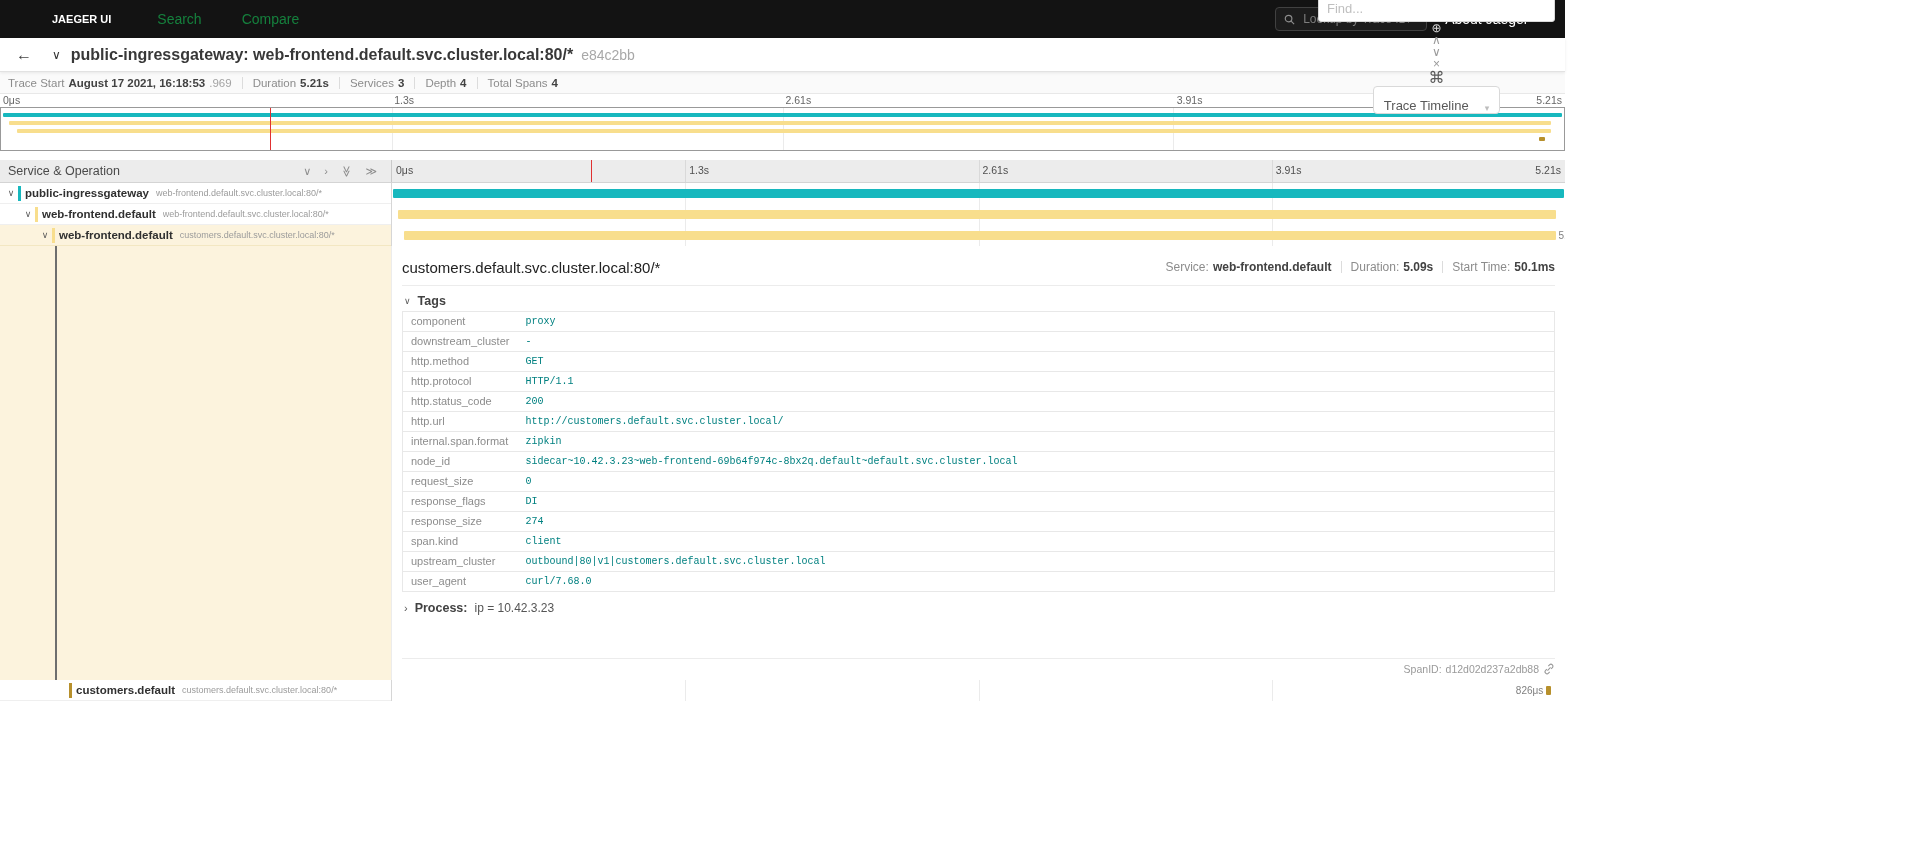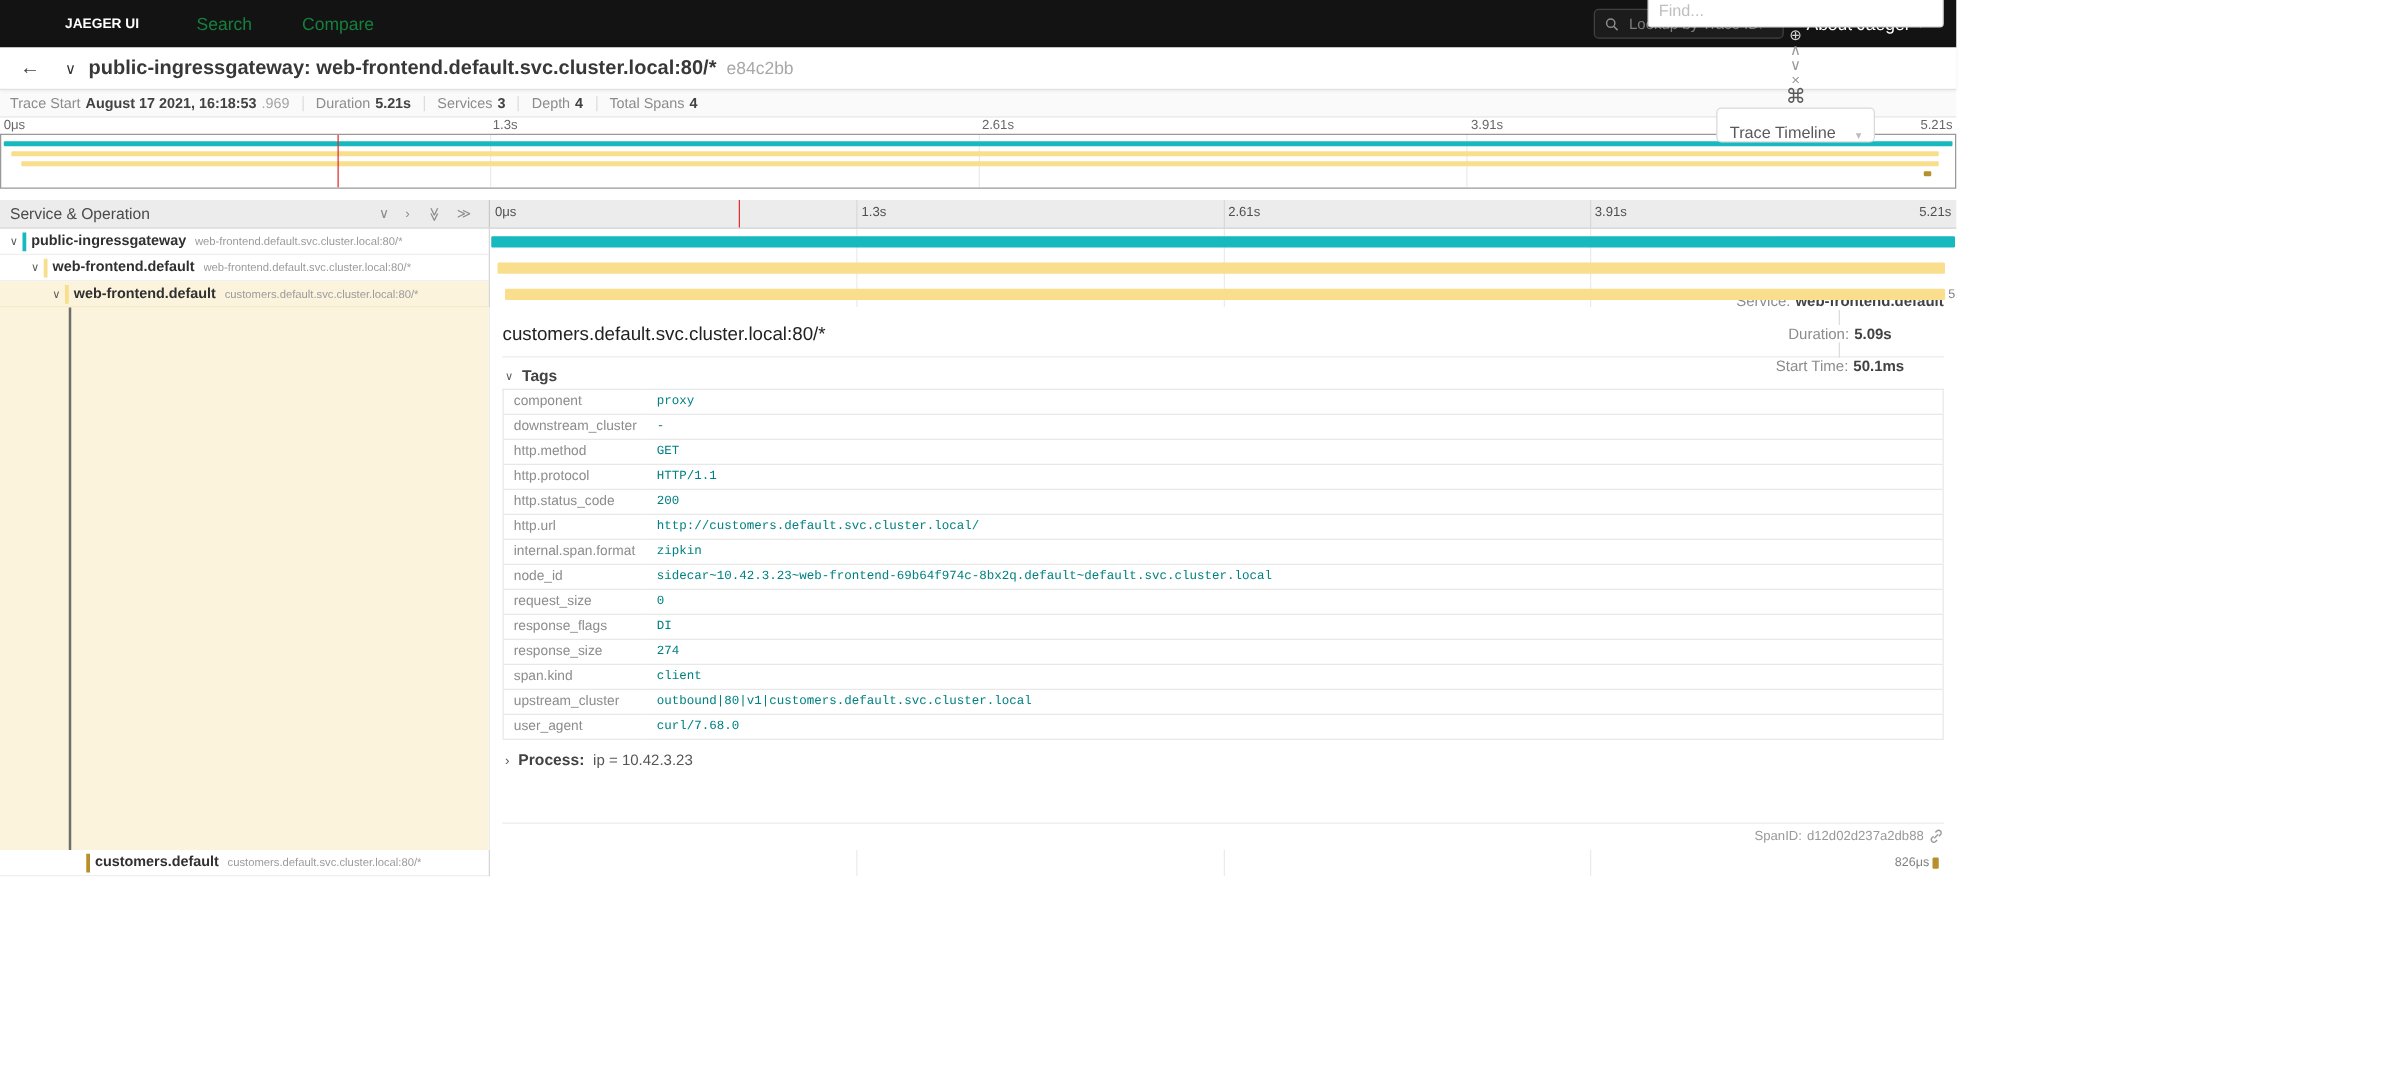--- a/index.html
+++ b/index.html
@@ -75,21 +75,21 @@
   .bar { position:absolute; top:6px; height:9px; border-radius:1px; min-width:2px; z-index:1; }
   .bar-label { position:absolute; top:5px; font-size:10px; color:#808080; z-index:1; white-space:nowrap; }
 
   
   .detail-row { display:flex; height:434px; }
   .detail-left { width:391px; background:#fcf3dd; position:relative; }
   .detail-left .guide { position:absolute; left:55px; top:0; bottom:0; width:2px; background:#6e6e6e; }
   .detail-right { flex:1; background:#fff; border-left:1px solid #ececec; padding:10px 10px 6px 10px; position:relative; }
   .detail-header { display:flex; align-items:center; height:22px; }
   .detail-title { font-size:15px; font-weight:normal; color:#222; margin:0; white-space:nowrap; }
-  .detail-meta { margin-left:auto; display:flex; align-items:center; font-size:12px; color:#8c8c8c; white-space:nowrap;flex-direction:column; }
+  .detail-meta { margin-left:auto; display:flex; align-items:flex-end; font-size:12px; color:#8c8c8c; white-space:nowrap; }
   .detail-meta b { color:#424242; margin-left:4px; }
   .detail-meta .sep { margin:0 9px; }
   .hdiv { height:1px; background:#ececec; margin:7px 0 5px; }
   .tags-header { display:flex; align-items:center; gap:7px; height:20px; font-size:12.5px; color:#424242; font-weight:bold; cursor:pointer; padding-left:2px; }
   .tags-header .tchev { font-size:9px; color:#595959; font-weight:normal; }
   .tags-table { border-collapse:collapse; width:100%; border:1px solid #e8e8e8; }
   .tags-table tr { border-bottom:1px solid #e8e8e8; }
   .tags-table td { padding:3px 8px; line-height:13px; vertical-align:top; }
   .tags-table td.key { width:106px; font-size:11px; color:#8c8c8c; white-space:nowrap; }
   .tags-table td.val { font-size:10px; color:#008080; font-family:"Liberation Mono", monospace; }

